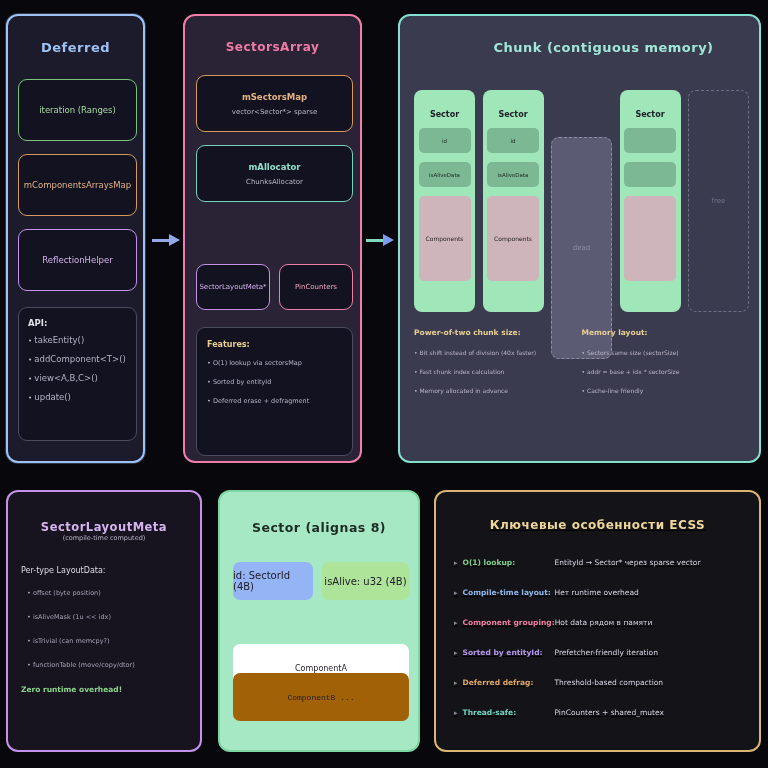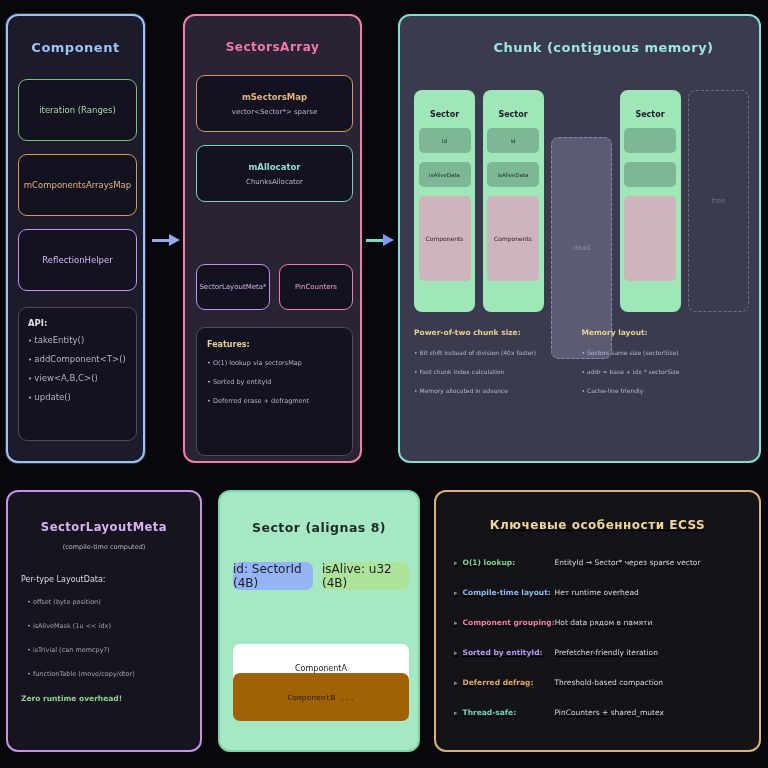--- a/index.html
+++ b/index.html
@@ -137,37 +137,37 @@
   #chunk-notes .col { width: 50%; }
   #chunk-notes .hdr { color: #e8cf92; font-size: 7.5px; font-weight: bold; margin-bottom: 12px; }
   #chunk-notes .li { color: #b8b5c6; font-size: 6px; margin-bottom: 12px; }
 
   
   #slmeta {
     left: 6px; top: 490px; width: 196px; height: 262px;
     background: #17131f; border-color: #c492e8;
   }
   #slmeta .panel-title { color: #d6b4f0; font-size: 11.5px; margin-top: 28px; }
-  #slmeta .sub { margin-top: 9px; font-size: 6.5px; }
+  #slmeta .sub { font-size: 6.5px; }
   #slmeta .body { padding: 24px 13px 0 13px; }
   #slmeta .hdr { color: #dedae8; font-size: 8px; margin-bottom: 14px; }
   #slmeta .li { color: #a6a2b4; font-size: 6.5px; margin-bottom: 16px; padding-left: 6px; }
   #slmeta .footer { color: #8ad48a; font-size: 7.5px; font-weight: bold; padding: 0 13px; }
 
   
   #sectorpanel {
     left: 218px; top: 490px; width: 202px; height: 262px;
     background: #a6e8c4; border-color: #7cd5a3;
   }
   #sectorpanel .panel-title { color: #1d2b24; font-size: 12.5px; margin-top: 28px; }
   .sp-row { position: absolute; left: 13px; top: 70px; width: 176px; display: flex; gap: 9px; }
   .sp-cell {
-    border-radius: 7px; height: 28px;
+    border-radius: 7px; height: 38px;
     display: flex; align-items: center; justify-content: center;
-    font-size: 12px; color: #202028;
+    font-size: 10px; color: #202028;
   }
   #sp-id { width: 80px; background: #94b4f5; }
   #sp-alive { width: 87px; background: #aee39a; }
   .sp-comp {
     position: absolute; left: 13px; width: 176px; height: 48px;
     border-radius: 7px; display: flex; align-items: center; justify-content: center;
     font-size: 8px; color: #26202a;
   }
   #sp-compA { top: 140px; background: #ffffff; margin-top: 12px; }
   #sp-compB { top: 181px; background: #a16207; font-family: Liberation Mono, monospace; }
@@ -198,21 +198,21 @@
   #arrow2 { left: 366px; top: 234px; width: 28px; }
   #arrow2 .tail { width: 17px; background:#7fd9c0; }
   #arrow2 .head { border-left: 11px solid #7d9bf0; }
 </style>
 </head>
 <body>
 
 <div id="root">
 
   <div class="panel" id="registry">
-    <div class="panel-title">Component</div>
+    <div class="panel-title">Deferred</div>
 
     <div class="reg-box" id="reg-entities">
       <span>iteration (Ranges)</span>
     </div>
     <div class="reg-box" id="reg-cmaps">
       <span>mComponentsArraysMap</span>
     </div>
     <div class="reg-box" id="reg-reflect">
       <span>ReflectionHelper</span>
     </div>

